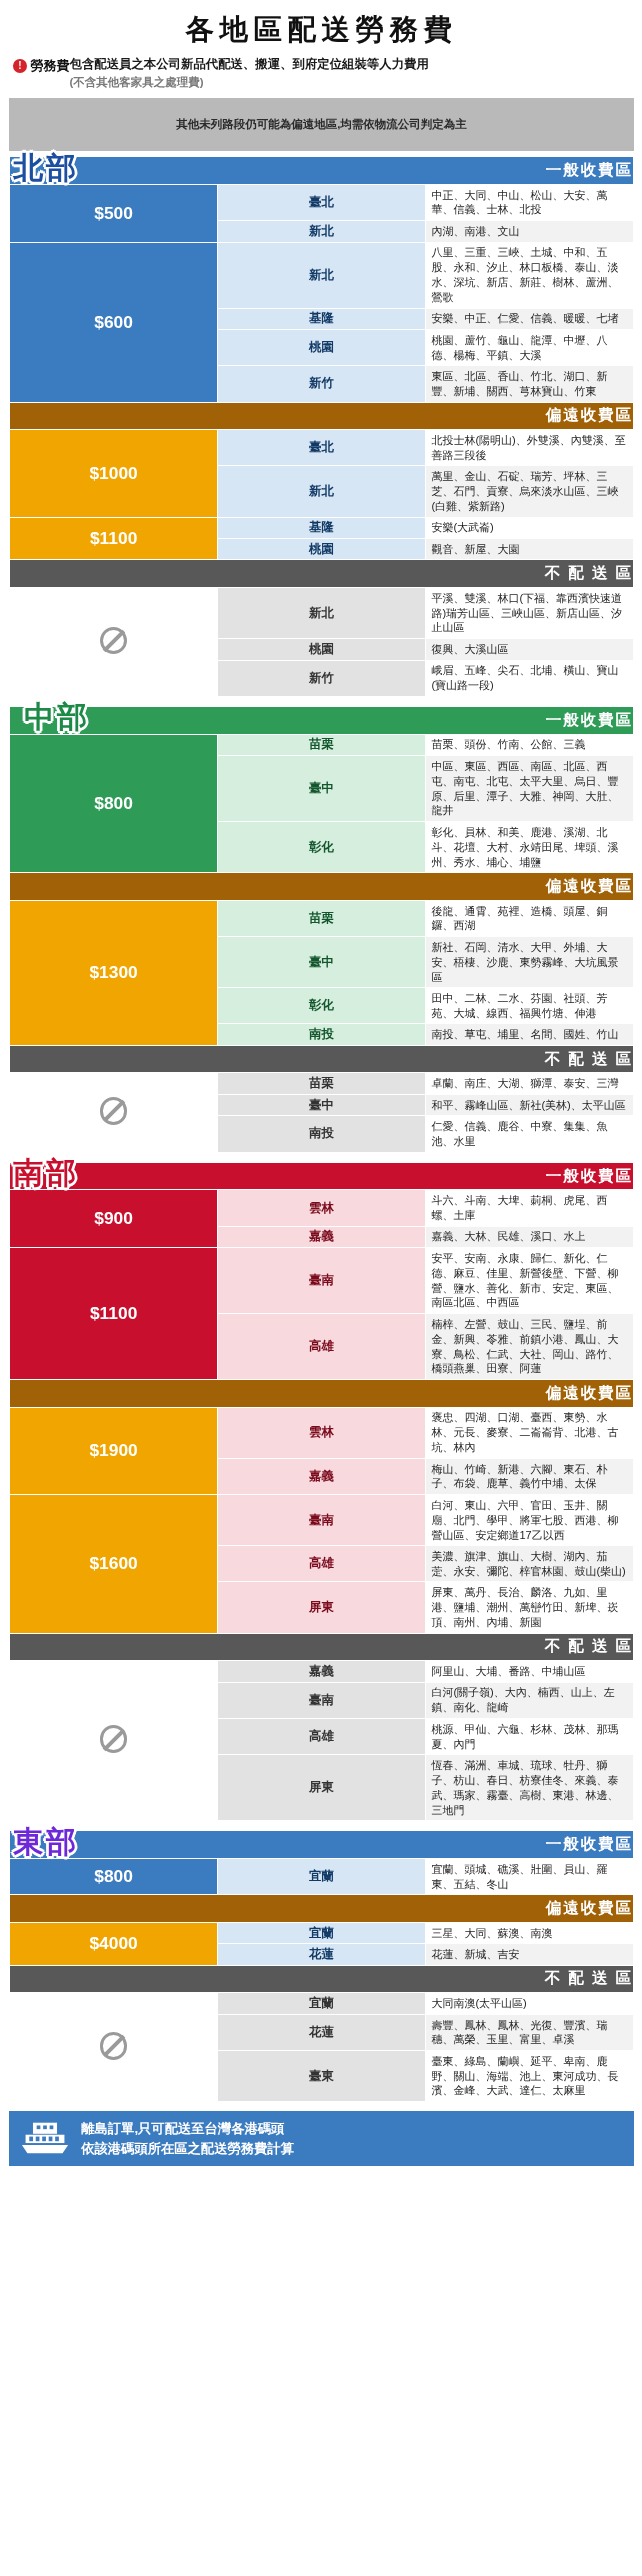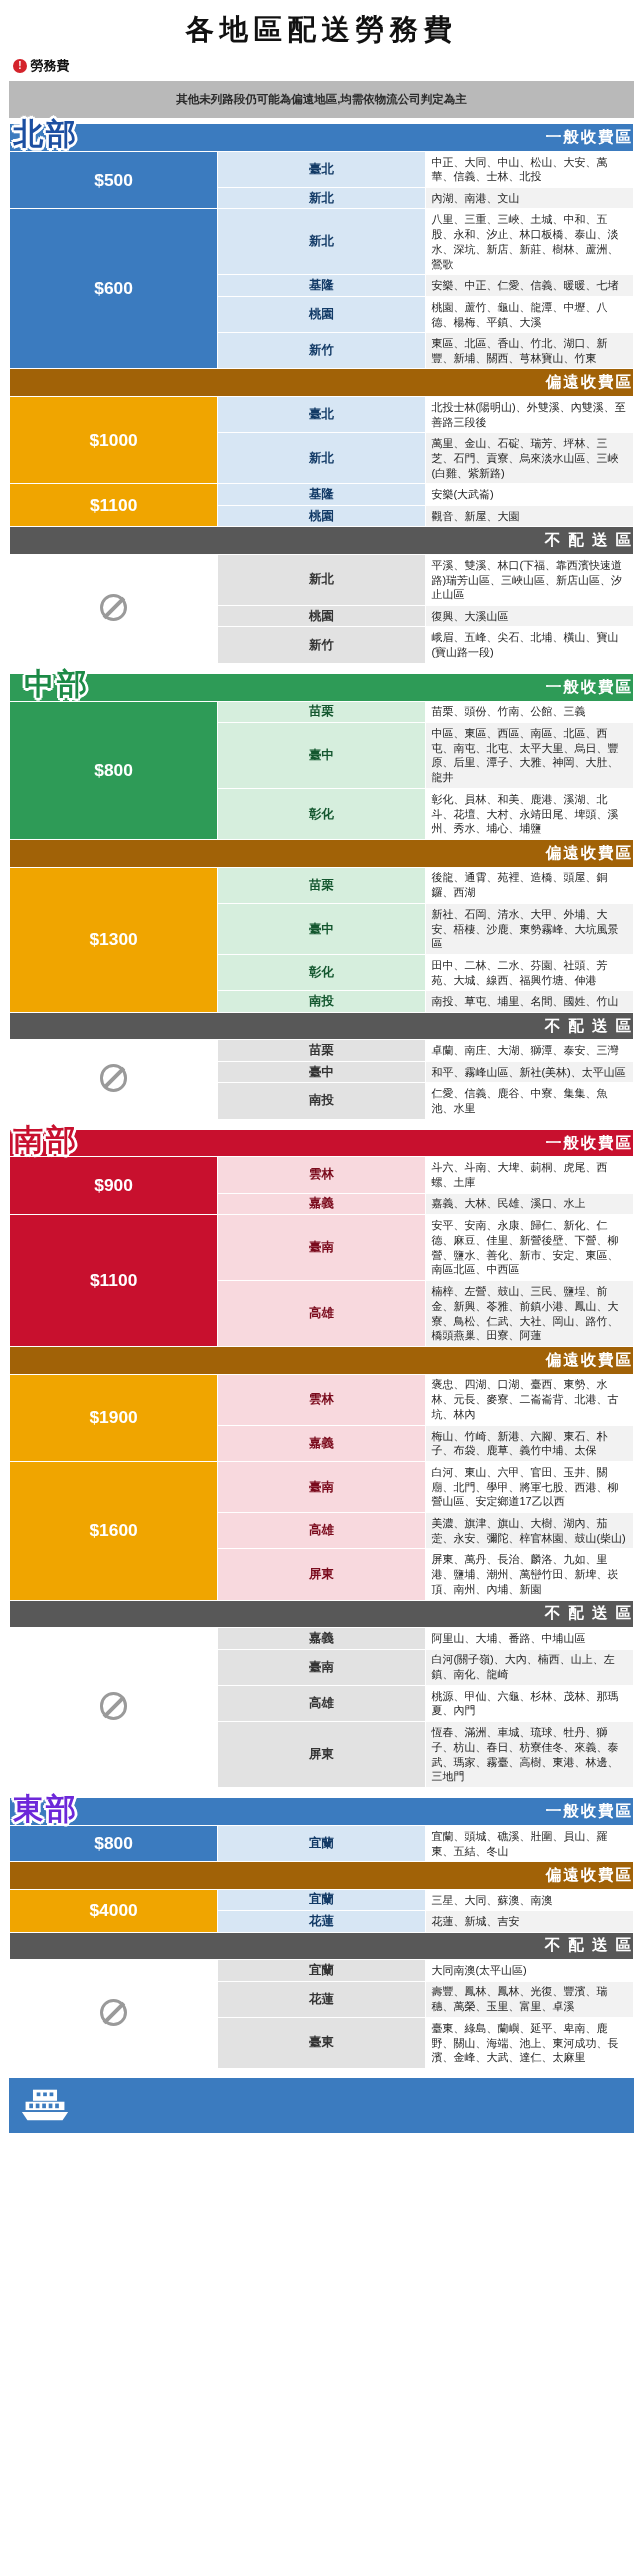--- a/index.html
+++ b/index.html
@@ -48,21 +48,21 @@
     font-weight: bold;
   }
   .note-text { font-size: 12.4px; line-height: 1.45; font-weight: bold; }
   .note-text .grey { color: #7a7a7a; font-weight: bold; font-size: 11.5px; }
 
   .subnote {
     background: #b9b9b9;
     color: #2b2b2b;
     font-size: 11.5px;
     text-align: center;
-    padding: 11px 0;
+    padding: 19px 0;
     margin: 1.8px 9.2px 0 9.2px;
     font-weight: bold;
   }
 
   
   .region { margin: 5.5px 9.2px 9.2px 9.2px; position: relative; }
   .region-title {
     font-size: 30px;
     font-weight: bold;
     letter-spacing: 2.8px;
@@ -174,20 +174,24 @@
 <body>
 
 <div class="page">
 
   <div class="main-title">各地區配送勞務費</div>
 
   <div class="note-block">
     <div class="note-badge">
       <span class="excl">!</span>
       <span>勞務費</span>
+    </div>
+    <div class="note-text">
+      <span>包含配送員之本公司新品代配送、搬運、到府定位組裝等人力費用</span><br>
+      <span class="grey">(不含其他客家具之處理費)</span>
     </div>
   </div>
 
   <div class="subnote">其他未列路段仍可能為偏遠地區,均需依物流公司判定為主</div>
 
   <div class="region">
     <div class="region-title rt-north">北部</div>
     <table class="tbl">
       <tbody>
           <tr>
@@ -455,16 +459,20 @@
         <rect x="32" y="7" width="4" height="4" fill="#3b7bbf"></rect>
         <rect x="6" y="17" width="42" height="9" fill="#ffffff"></rect>
         <rect x="10" y="19" width="4" height="5" fill="#3b7bbf"></rect>
         <rect x="17" y="19" width="4" height="5" fill="#3b7bbf"></rect>
         <rect x="24" y="19" width="4" height="5" fill="#3b7bbf"></rect>
         <rect x="31" y="19" width="4" height="5" fill="#3b7bbf"></rect>
         <rect x="38" y="19" width="4" height="5" fill="#3b7bbf"></rect>
         <path d="M2 28 H52 L46 37 H8 Z" fill="#ffffff"></path>
       </svg>
     </div>
+    <div class="footer-text">
+      <div>離島訂單,只可配送至台灣各港碼頭</div>
+      <div>依該港碼頭所在區之配送勞務費計算</div>
+    </div>
   </div>
 
 </div>
 
 
 </body></html>

